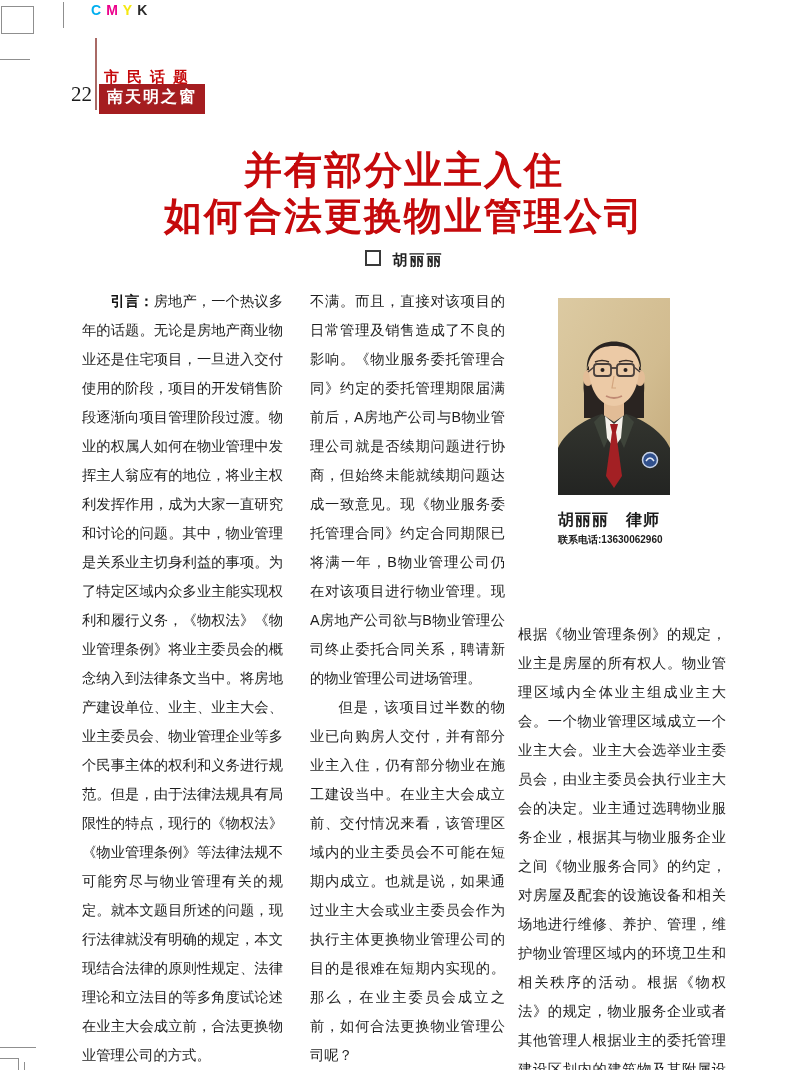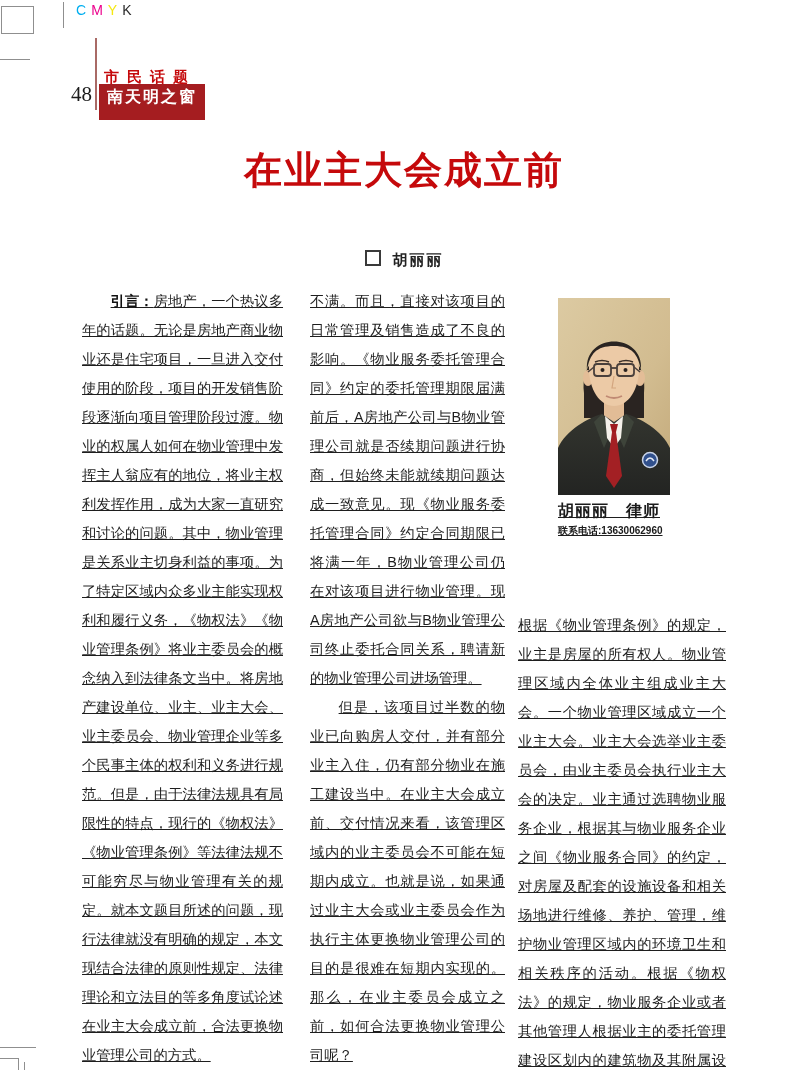--- a/index.html
+++ b/index.html
@@ -5,81 +5,82 @@
   html,body{margin:0;padding:0;}
   body{
     width:800px;height:1070px;position:relative;background:#ffffff;
     font-family:"Liberation Sans","DejaVu Sans",sans-serif;
     overflow:hidden;color:#202020;
   }
 
   
   .mark{position:absolute;background:#8f8f8f;}
   .mark-rect{position:absolute;border:1px solid #8f8f8f;background:transparent;}
-  .cmyk{position:absolute;left:76px;top:2px;font-size:14px;font-weight:normal;letter-spacing:5px;}
+  .cmyk{position:absolute;left:91px;top:2px;font-size:14px;font-weight:bold;letter-spacing:5px;}
   .cmyk .c{color:#00aeef;} .cmyk .m{color:#ec008c;}
   .cmyk .y{color:#f5e812;} .cmyk .k{color:#2b2b2b;}
 
   
   .hdr-divider{position:absolute;left:95px;top:38px;width:2px;height:72px;background:#a96a66;}
   .page-number{position:absolute;left:64px;top:82px;width:28px;text-align:right;
     font-family:"Liberation Serif","DejaVu Serif",serif;font-size:21px;color:#1c1c1c;}
   .section-label{position:absolute;left:104px;top:68px;font-size:15px;font-weight:bold;
     color:#c5090b;letter-spacing:8px;}
   .banner{position:absolute;left:99px;top:84px;background:#a51d20;color:#ffffff;
     font-family:"Liberation Serif","DejaVu Serif",serif;
-    font-size:16px;font-weight:bold;padding:3px 8px 12px 8px;letter-spacing:2px;}
+    font-size:16px;font-weight:bold;padding:3px 8px 6px 8px;letter-spacing:2px;}
 
   
   .title{position:absolute;left:82px;top:147px;width:644px;text-align:center;
     color:#c5090b;font-size:38px;font-weight:900;line-height:46px;letter-spacing:2px;}
   .byline{position:absolute;left:82px;top:250px;width:644px;text-align:center;
     font-size:15px;font-weight:bold;color:#222222;letter-spacing:2px;}
   .byline .sq{display:inline-block;width:12px;height:12px;border:2px solid #3a3a3a;
     vertical-align:-1px;margin-right:12px;}
 
   
   .col{position:absolute;top:287px;font-size:14.3px;line-height:29px;
-    text-align:justify;color:#1e1e1e;text-decoration:underline;}
+    text-align:justify;color:#1e1e1e;}
   .col1{left:82px;width:201px;}
   .col2{left:310px;width:195px;}
   .col3{left:518px;width:208px;}
   .para{text-align:justify;}
   .para.indent{text-indent:2em;}
   .para b{font-weight:bold;color:#111111;}
 
   
   .photo-block{margin-left:40px;margin-top:11px;width:112px;}
   .photo-frame{width:112px;height:197px;overflow:hidden;display:block;}
-  .caption-name{margin-top:7px;font-size:16px;font-weight:bold;color:#1b1b1b;line-height:18px;letter-spacing:1px;}
+  .caption-name{margin-top:16px;font-size:16px;font-weight:bold;color:#1b1b1b;line-height:18px;letter-spacing:1px;}
   .caption-phone{margin-top:3px;font-size:10px;font-weight:bold;color:#1b1b1b;line-height:16px;}
   .col3-text{margin-top:72px;}
 </style>
 </head>
 <body>
 
 <div class="mark-rect" style="left:1px;top:6px;width:31px;height:26px;"></div>
 <div class="mark" style="left:0;top:59px;width:30px;height:1px;"></div>
 <div class="mark" style="left:63px;top:2px;width:1px;height:26px;"></div>
 <div class="cmyk">
   <span class="c">C</span><span class="m">M</span><span class="y">Y</span><span class="k">K</span>
 </div>
 
 <div class="mark" style="left:0;top:1047px;width:36px;height:1px;"></div>
 <div class="mark" style="left:0;top:1058px;width:18px;height:1px;"></div>
 <div class="mark" style="left:18px;top:1058px;width:1px;height:12px;"></div>
 <div class="mark" style="left:24px;top:1062px;width:1px;height:8px;"></div>
 
 <div class="hdr-divider"></div>
-<div class="page-number">48</div>
+<div class="page-number">22</div>
 <div class="section-label">市民话题</div>
 <div class="banner">南天明之窗</div>
 
 <div class="title">
-  <div>在业主大会成立前</div>
+  <div>并有部分业主入住</div>
+  <div>如何合法更换物业管理公司</div>
 </div>
 
 <div class="byline">
   <span class="sq"></span><span>胡丽丽</span>
 </div>
 
 <div class="col col1">
     <div class="para indent"><b>引言：</b>房地产，一个热议多年的话题。无论是房地产商业物业还是住宅项目，一旦进入交付使用的阶段，项目的开发销售阶段逐渐向项目管理阶段过渡。物业的权属人如何在物业管理中发挥主人翁应有的地位，将业主权利发挥作用，成为大家一直研究和讨论的问题。其中，物业管理是关系业主切身利益的事项。为了特定区域内众多业主能实现权利和履行义务，《物权法》《物业管理条例》将业主委员会的概念纳入到法律条文当中。将房地产建设单位、业主、业主大会、业主委员会、物业管理企业等多个民事主体的权利和义务进行规范。但是，由于法律法规具有局限性的特点，现行的《物权法》《物业管理条例》等法律法规不可能穷尽与物业管理有关的规定。就本文题目所述的问题，现行法律就没有明确的规定，本文现结合法律的原则性规定、法律理论和立法目的等多角度试论述在业主大会成立前，合法更换物业管理公司的方式。</div>
   </div>
 

